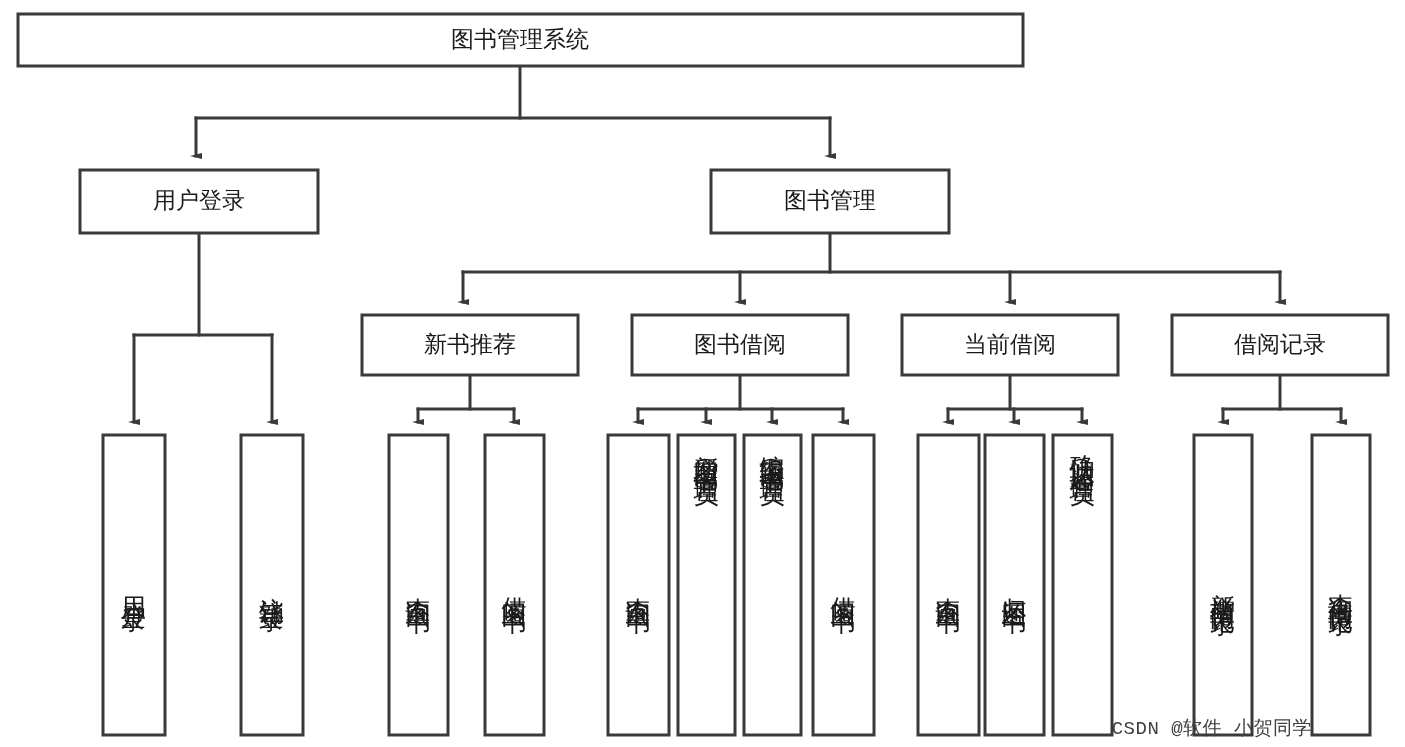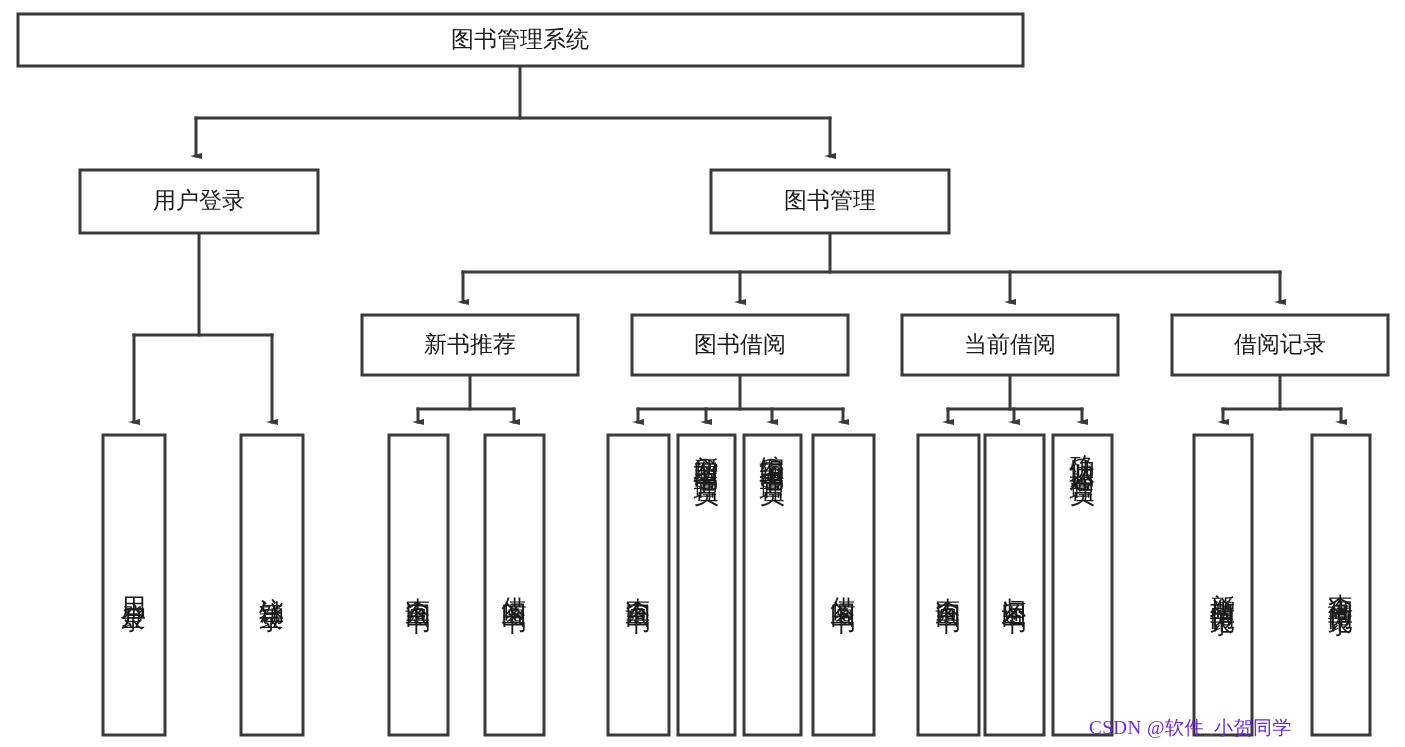--- a/index.html
+++ b/index.html
@@ -57,25 +57,25 @@
     font-family: "Liberation Sans", "DejaVu Sans", sans-serif;
     font-size: 25px;
     line-height: 1.12;
     letter-spacing: 4px;
     color: #1a1a1a;
     white-space: nowrap;
     text-align: center;
   }
   .watermark {
     position: absolute;
-    right: 32px;
+    right: 12px;
     bottom: 6px;
-    font-family: Liberation Serif, serif;
+    font-family: Liberation Mono, monospace;
     font-size: 19px;
-    color: #6d28d9;
+    color: #404040;
     letter-spacing: 0.5px;
     white-space: nowrap;
   }
 </style>
 </head>
 <body>
 
 <div id="diagram-root">
 
   <svg class="diagram-svg" viewBox="0 0 1405 747" xmlns="http://www.w3.org/2000/svg">

